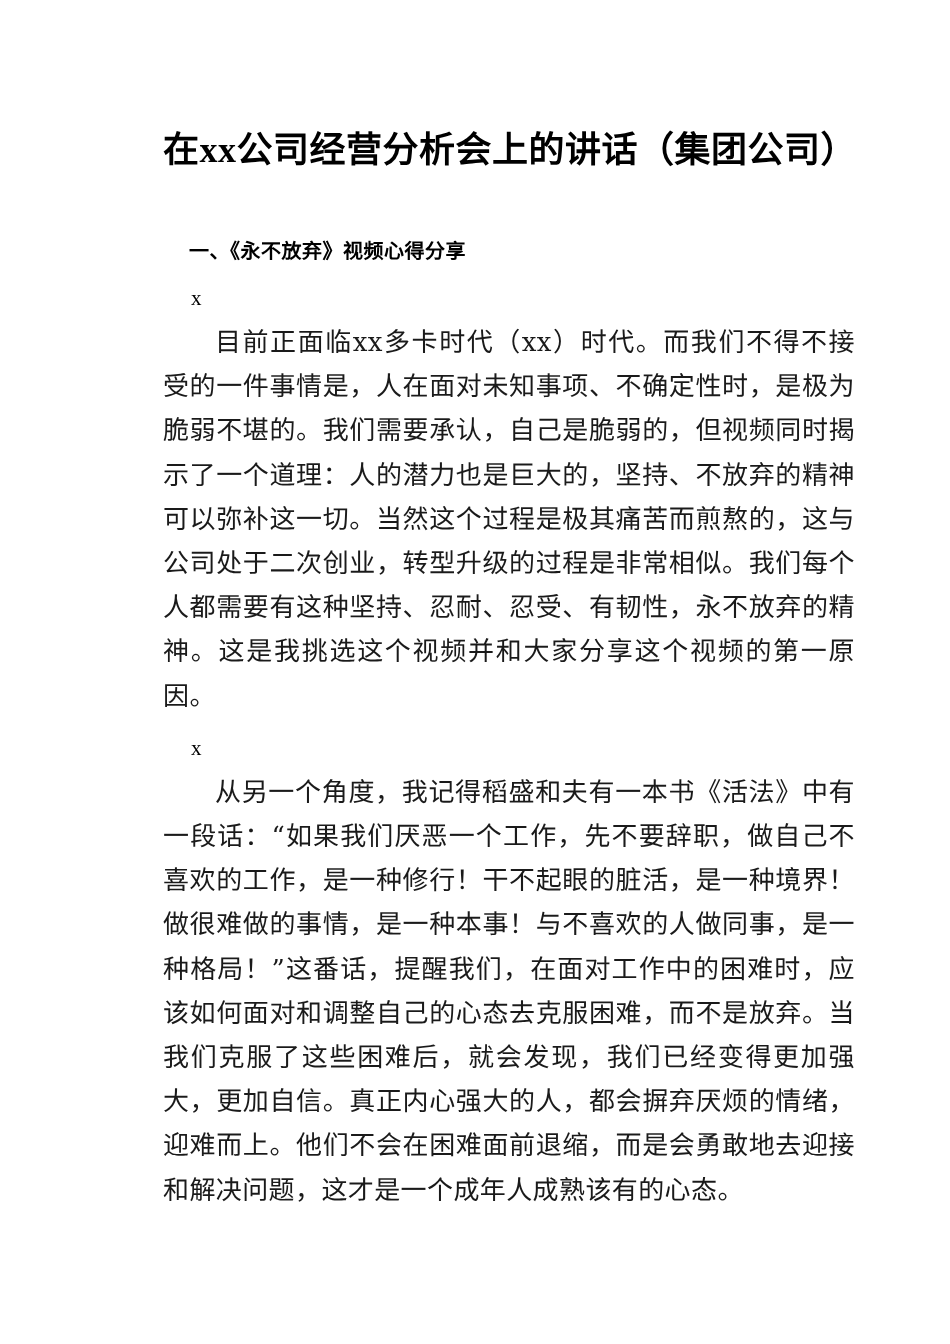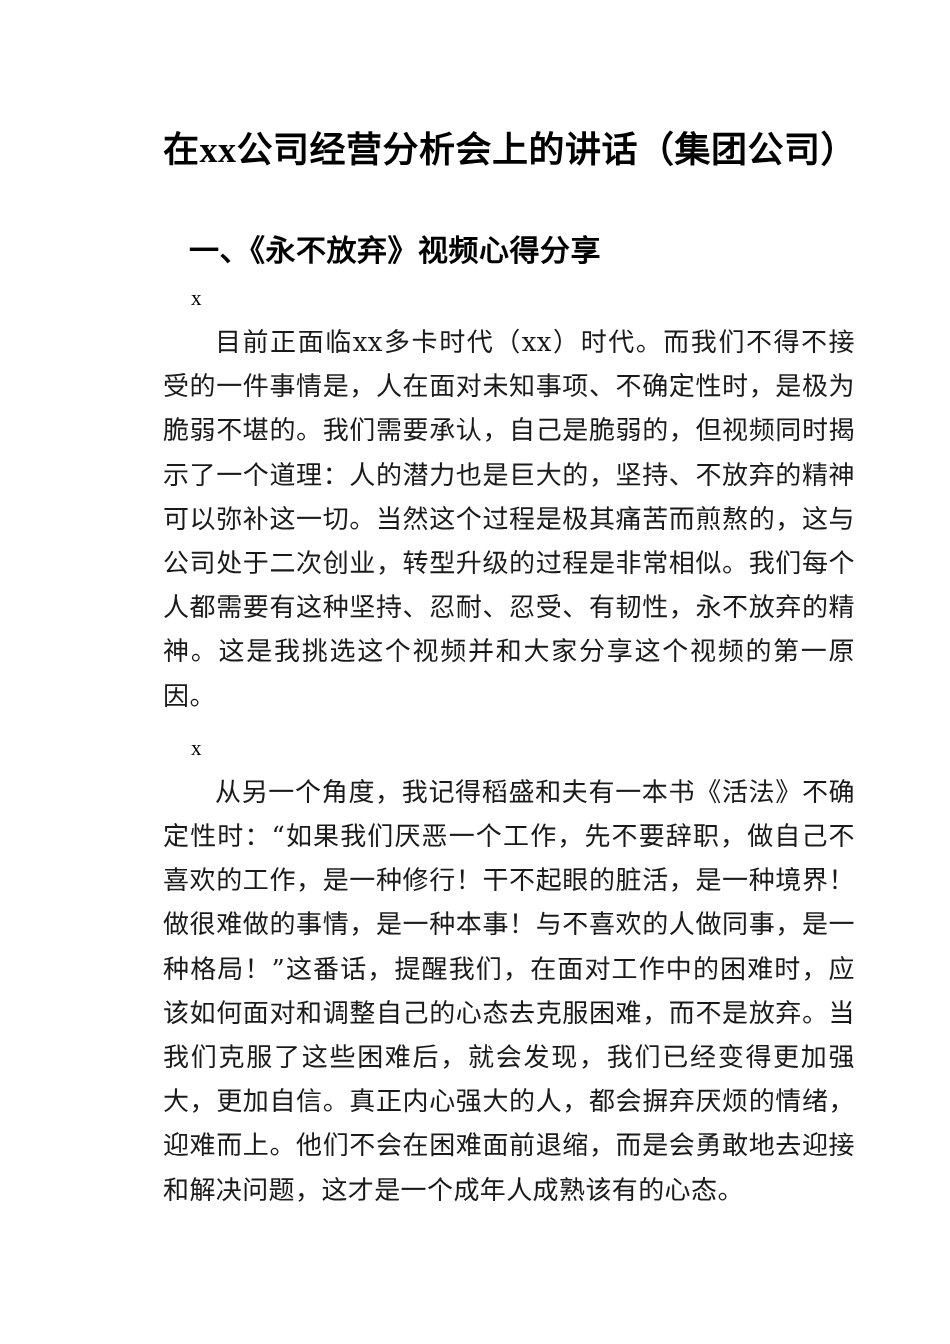--- a/index.html
+++ b/index.html
@@ -35,21 +35,21 @@
     letter-spacing: 0.5px;
     text-align: left;
     margin: 0;
     padding-top: 128px;
     white-space: nowrap;
   }
 
   .section-heading {
     font-family: "Liberation Sans", "DejaVu Sans", sans-serif;
     font-weight: bold;
-    font-size: 30px;
+    font-size: 20px;
     line-height: 34px;
     color: #000000;
     margin: 0;
     padding-top: 62px;
     padding-left: 26px;
     letter-spacing: 0.5px;
   }
 
   .marker-line {
     font-family: "Liberation Serif", "DejaVu Serif", serif;
@@ -83,16 +83,16 @@
     <h1 class="doc-title" id="title-el">在xx公司经营分析会上的讲话（集团公司）</h1>
 
     <h2 class="section-heading">一、《永不放弃》视频心得分享</h2>
 
     <p class="marker-line">x</p>
 
     <p class="body-para">目前正面临xx多卡时代（xx）时代。而我们不得不接受的一件事情是，人在面对未知事项、不确定性时，是极为脆弱不堪的。我们需要承认，自己是脆弱的，但视频同时揭示了一个道理：人的潜力也是巨大的，坚持、不放弃的精神可以弥补这一切。当然这个过程是极其痛苦而煎熬的，这与公司处于二次创业，转型升级的过程是非常相似。我们每个人都需要有这种坚持、忍耐、忍受、有韧性，永不放弃的精神。这是我挑选这个视频并和大家分享这个视频的第一原因。</p>
 
     <p class="marker-line">x</p>
 
-    <p class="body-para">从另一个角度，我记得稻盛和夫有一本书《活法》不确定性时：“如果我们厌恶一个工作，先不要辞职，做自己不喜欢的工作，是一种修行！干不起眼的脏活，是一种境界！做很难做的事情，是一种本事！与不喜欢的人做同事，是一种格局！”这番话，提醒我们，在面对工作中的困难时，应该如何面对和调整自己的心态去克服困难，而不是放弃。当我们克服了这些困难后，就会发现，我们已经变得更加强大，更加自信。真正内心强大的人，都会摒弃厌烦的情绪，迎难而上。他们不会在困难面前退缩，而是会勇敢地去迎接和解决问题，这才是一个成年人成熟该有的心态。</p>
+    <p class="body-para">从另一个角度，我记得稻盛和夫有一本书《活法》中有一段话：“如果我们厌恶一个工作，先不要辞职，做自己不喜欢的工作，是一种修行！干不起眼的脏活，是一种境界！做很难做的事情，是一种本事！与不喜欢的人做同事，是一种格局！”这番话，提醒我们，在面对工作中的困难时，应该如何面对和调整自己的心态去克服困难，而不是放弃。当我们克服了这些困难后，就会发现，我们已经变得更加强大，更加自信。真正内心强大的人，都会摒弃厌烦的情绪，迎难而上。他们不会在困难面前退缩，而是会勇敢地去迎接和解决问题，这才是一个成年人成熟该有的心态。</p>
 
   </div>
 </div>
 
 </body></html>

